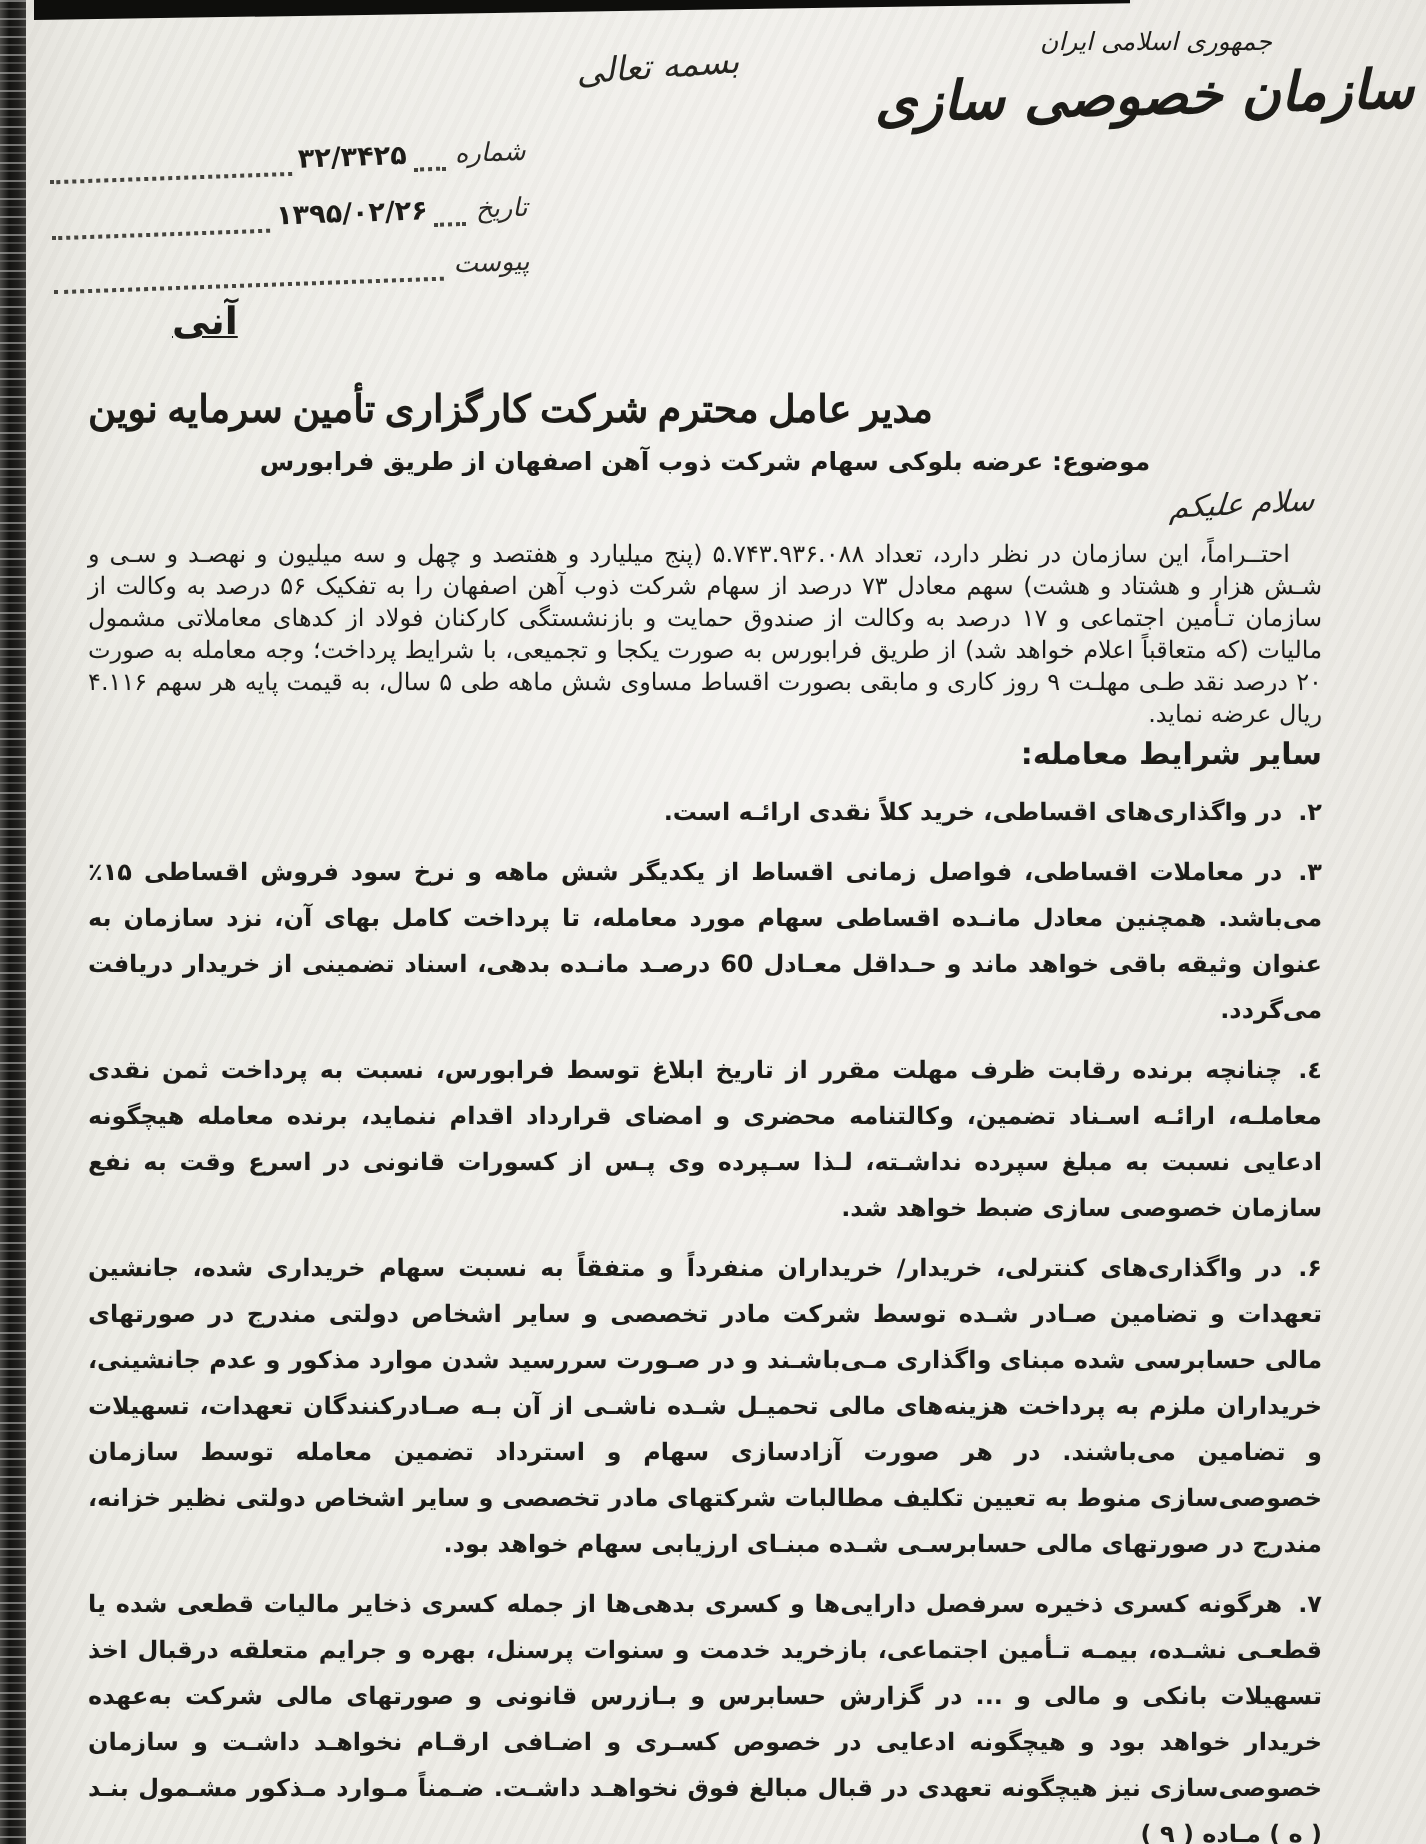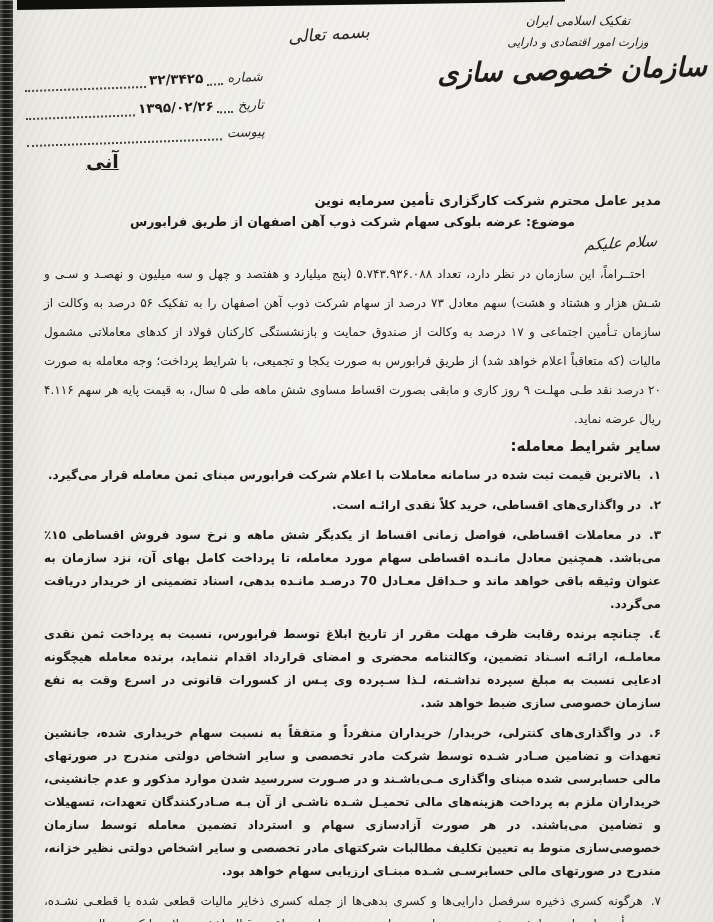--- a/index.html
+++ b/index.html
@@ -60,29 +60,29 @@
   .urgent-stamp {
     position:absolute; left:86px; top:150px;
     font-size:19px; font-weight:bold; direction:rtl;text-decoration:underline;
   }
 
   
   .letter {
     position:absolute; top:193px; right:52px; left:44px;
     direction:rtl;
   }
-  .addressee { font-weight:bold; font-size:13px; text-align:right; }
+  .addressee { font-weight:bold; font-size:19px; text-align:left;font-family:Liberation Serif, serif; }
   .subject   { font-weight:bold; font-size:12.5px; text-align:center; margin-top:6px; }
   .salutation {
     display:inline-block; font-style:italic; font-size:15px;
     margin-top:5px; margin-right:4px; transform:rotate(-3deg) skewX(-8deg);
     color:#24231f;
   }
   .body-par {
-    margin-top:8px; font-size:12px; line-height:29px;
+    margin-top:8px; font-size:12px; line-height:16px;
     text-align:justify; text-align-last:right; text-indent:16px;
   }
   .terms-heading { font-weight:bold; font-size:15px; margin-top:3px; }
   ol.terms { list-style:none; margin-top:9px; }
   ol.terms li {
     font-size:12px; line-height:23px; margin-bottom:7px;
     text-align:justify; text-align-last:right;
   }
   ol.terms li:nth-child(-n+5) { font-weight:bold; }
   .term-num { padding-left:8px; }
@@ -110,44 +110,40 @@
     </div>
     <div class="meta-row">
       <span class="meta-label">پیوست</span>
       <span class="dots dots-tail"></span>
     </div>
   </div>
 
   <div class="bismillah">بسمه تعالی</div>
 
   <div class="letterhead">
-    <div class="lh-country">تفکیک اسلامی ایران</div>
-    <div class="lh-ministry">وزارت امور اقتصادی و دارایی</div>
+    <div class="lh-country">جمهوری اسلامی ایران</div>
     <div class="lh-org">سازمان خصوصی سازی</div>
   </div>
 
   <div class="urgent-stamp">آنی</div>
 
   <div class="letter">
     <div class="addressee">مدیر عامل محترم شرکت کارگزاری تأمین سرمایه نوین</div>
     <div class="subject">موضوع: عرضه بلوکی سهام شرکت ذوب آهن اصفهان از طریق فرابورس</div>
     <div>
       <span class="salutation">سلام علیکم</span>
     </div>
     <div class="body-par">احتــراماً، این سازمان در نظر دارد، تعداد ۵.۷۴۳.۹۳۶.۰۸۸ (پنج میلیارد و هفتصد و چهل و سه میلیون و نهصـد و سـی و شـش هزار و هشتاد و هشت) سهم معادل ۷۳ درصد از سهام شرکت ذوب آهن اصفهان را به تفکیک ۵۶ درصد به وکالت از سازمان تـأمین اجتماعی و ۱۷ درصد به وکالت از صندوق حمایت و بازنشستگی کارکنان فولاد از کدهای معاملاتی مشمول مالیات (که متعاقباً اعلام خواهد شد) از طریق فرابورس به صورت یکجا و تجمیعی، با شرایط پرداخت؛ وجه معامله به صورت ۲۰ درصد نقد طـی مهلـت ۹ روز کاری و مابقی بصورت اقساط مساوی شش ماهه طی ۵ سال، به قیمت پایه هر سهم ۴.۱۱۶ ریال عرضه نماید.</div>
     <div class="terms-heading">سایر شرایط معامله:</div>
     <ol class="terms">
       <li>
-        <span class="term-num">۱.</span><span class="term-text">بالاترین قیمت ثبت شده در سامانه معاملات با اعلام شرکت فرابورس مبنای ثمن معامله قرار می‌گیرد.</span>
-      </li>
-      <li>
         <span class="term-num">۲.</span><span class="term-text">در واگذاری‌های اقساطی، خرید کلاً نقدی ارائـه است.</span>
       </li>
       <li>
-        <span class="term-num">۳.</span><span class="term-text">در معاملات اقساطی، فواصل زمانی اقساط از یکدیگر شش ماهه و نرخ سود فروش اقساطی ۱۵٪ می‌باشد. همچنین معادل مانـده اقساطی سهام مورد معامله، تا پرداخت کامل بهای آن، نزد سازمان به عنوان وثیقه باقی خواهد ماند و حـداقل معـادل 70 درصـد مانـده بدهی، اسناد تضمینی از خریدار دریافت می‌گردد.</span>
+        <span class="term-num">۳.</span><span class="term-text">در معاملات اقساطی، فواصل زمانی اقساط از یکدیگر شش ماهه و نرخ سود فروش اقساطی ۱۵٪ می‌باشد. همچنین معادل مانـده اقساطی سهام مورد معامله، تا پرداخت کامل بهای آن، نزد سازمان به عنوان وثیقه باقی خواهد ماند و حـداقل معـادل 60 درصـد مانـده بدهی، اسناد تضمینی از خریدار دریافت می‌گردد.</span>
       </li>
       <li>
         <span class="term-num">٤.</span><span class="term-text">چنانچه برنده رقابت ظرف مهلت مقرر از تاریخ ابلاغ توسط فرابورس، نسبت به پرداخت ثمن نقدی معاملـه، ارائـه اسـناد تضمین، وکالتنامه محضری و امضای قرارداد اقدام ننماید، برنده معامله هیچگونه ادعایی نسبت به مبلغ سپرده نداشـته، لـذا سـپرده وی پـس از کسورات قانونی در اسرع وقت به نفع سازمان خصوصی سازی ضبط خواهد شد.</span>
       </li>
       <li>
         <span class="term-num">۶.</span><span class="term-text">در واگذاری‌های کنترلی، خریدار/ خریداران منفرداً و متفقاً به نسبت سهام خریداری شده، جانشین تعهدات و تضامین صـادر شـده توسط شرکت مادر تخصصی و سایر اشخاص دولتی مندرج در صورتهای مالی حسابرسی شده مبنای واگذاری مـی‌باشـند و در صـورت سررسید شدن موارد مذکور و عدم جانشینی، خریداران ملزم به پرداخت هزینه‌های مالی تحمیـل شـده ناشـی از آن بـه صـادرکنندگان تعهدات، تسهیلات و تضامین می‌باشند. در هر صورت آزادسازی سهام و استرداد تضمین معامله توسط سازمان خصوصی‌سازی منوط به تعیین تکلیف مطالبات شرکتهای مادر تخصصی و سایر اشخاص دولتی نظیر خزانه، مندرج در صورتهای مالی حسابرسـی شـده مبنـای ارزیابی سهام خواهد بود.</span>
       </li>
       <li>
         <span class="term-num">۷.</span><span class="term-text">هرگونه کسری ذخیره سرفصل دارایی‌ها و کسری بدهی‌ها از جمله کسری ذخایر مالیات قطعی شده یا قطعـی نشـده، بیمـه تـأمین اجتماعی، بازخرید خدمت و سنوات پرسنل، بهره و جرایم متعلقه درقبال اخذ تسهیلات بانکی و مالی و ... در گزارش حسابرس و بـازرس قانونی و صورتهای مالی شرکت به‌عهده خریدار خواهد بود و هیچگونه ادعایی در خصوص کسـری و اضـافی ارقـام نخواهـد داشـت و سازمان خصوصی‌سازی نیز هیچگونه تعهدی در قبال مبالغ فوق نخواهـد داشـت. ضـمناً مـوارد مـذکور مشـمول بنـد ( ه ) مـاده ( ۹ )</span>
       </li>

